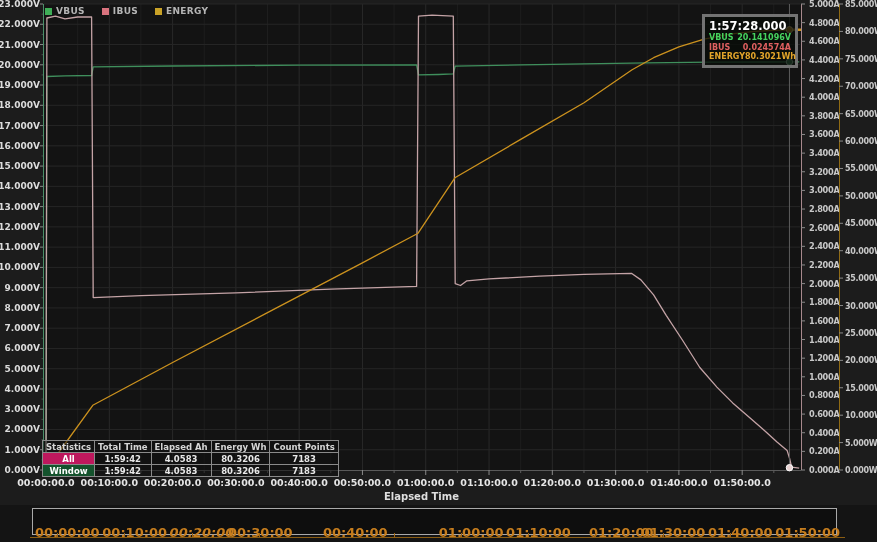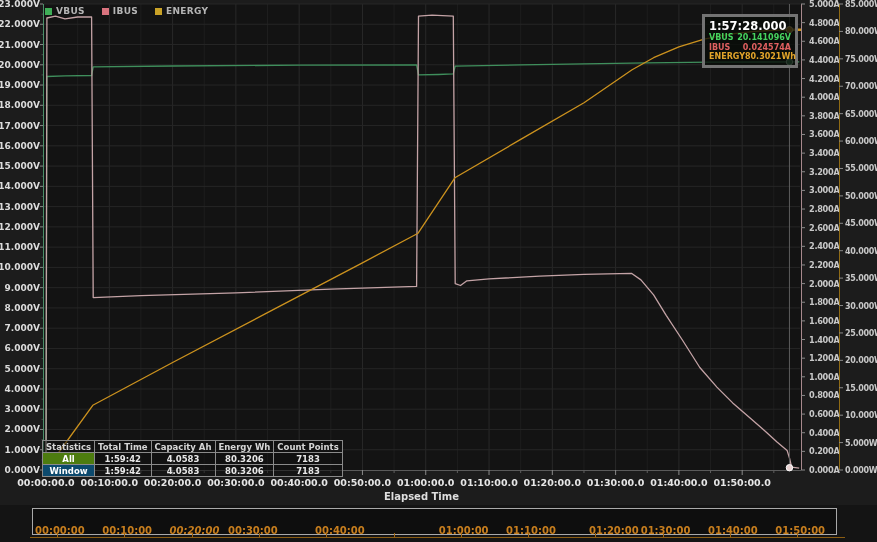--- a/index.html
+++ b/index.html
@@ -26,21 +26,21 @@
   .stats th{color:#d6d6d6;}
   
   .watermark{position:absolute;left:676px;top:448px;font-size:21px;font-weight:bold;
              letter-spacing:2px;z-index:1;white-space:nowrap;}
   .wm-text{color:transparent;-webkit-text-stroke:1.2px #565656;}
   .wm-z{display:inline-block;width:18px;height:18px;background:#565656;color:#141414;
         font-size:15px;line-height:18px;text-align:center;letter-spacing:0;vertical-align:1px;}
   
   .timeline-box{position:absolute;left:32px;top:508px;width:805px;height:27px;
                 border:1px solid #a9a9a9;background:#0e0e0e;box-sizing:border-box;z-index:2;}
-  .tl-label{position:absolute;top:525px;width:44px;text-align:center;font-size:10px;
+  .tl-label{position:absolute;top:525px;width:44px;text-align:center;font-size:13px;
             font-weight:bold;color:#c77e1e;z-index:3;}
   .tl-tick{position:absolute;top:533px;width:1px;height:4px;background:#a06614;z-index:3;}
   .timeline-line{position:absolute;left:30px;top:537px;width:815px;height:1px;background:#8a5c12;z-index:3;}
 </style>
 </head>
 <body>
 
 <div class="screen">
   <div class="plot-bg"></div>
   <div class="bottom-area"></div>
@@ -346,53 +346,53 @@
           <span style="color:#e2a42a">80.3021Wh</span>
         </div>
       </div>
   </div>
 
   <table class="stats" id="stats">
       <tbody>
         <tr>
           <th>Statistics</th>
           <th>Total Time</th>
-          <th>Capacity Ah</th>
+          <th>Elapsed Ah</th>
           <th>Energy Wh</th>
           <th>Count Points</th>
         </tr>
         <tr>
-          <td style="background:#4d7c0f;color:#fff">All</td>
+          <td style="background:#be185d;color:#fff">All</td>
           <td>1:59:42</td>
           <td>4.0583</td>
           <td>80.3206</td>
           <td>7183</td>
         </tr>
         <tr>
-          <td style="background:#0c4a6e;color:#fff">Window</td>
+          <td style="background:#14532d;color:#fff">Window</td>
           <td>1:59:42</td>
           <td>4.0583</td>
           <td>80.3206</td>
           <td>7183</td>
         </tr>
       </tbody>
     </table>
 
   <div class="timeline-box"></div>
   <div class="timeline-line"></div>
   <div id="tl-labels">
       <div class="tl-label" style="left: 35px;">00:00:00</div>
       <div class="tl-tick" style="left: 57px;"></div>
       <div class="tl-label" style="left: 102.3px;">00:10:00</div>
       <div class="tl-tick" style="left: 124.3px;"></div>
       <div class="tl-label" style="left: 169.6px; font-style: italic;">00:20:00</div>
       <div class="tl-tick" style="left: 191.6px;"></div>
       <div class="tl-label" style="left: 228px;">00:30:00</div>
       <div class="tl-tick" style="left: 258.9px;"></div>
-      <div class="tl-label" style="left: 298px; margin-left: 17px;">00:40:00</div>
+      <div class="tl-label" style="left: 306px; margin-left: 17px;">00:40:00</div>
       <div class="tl-tick" style="left: 326.2px;"></div>
       <div class="tl-label" style="left: 371.5px; margin-top: 29px;">00:50:00</div>
       <div class="tl-tick" style="left: 393.5px;"></div>
       <div class="tl-label" style="left: 438.8px;">01:00:00</div>
       <div class="tl-tick" style="left: 460.8px;"></div>
       <div class="tl-label" style="left: 506.1px;">01:10:00</div>
       <div class="tl-tick" style="left: 528.1px;"></div>
       <div class="tl-label" style="left: 589px;">01:20:00</div>
       <div class="tl-tick" style="left: 595.4px;"></div>
       <div class="tl-label" style="left: 640.7px;">01:30:00</div>

